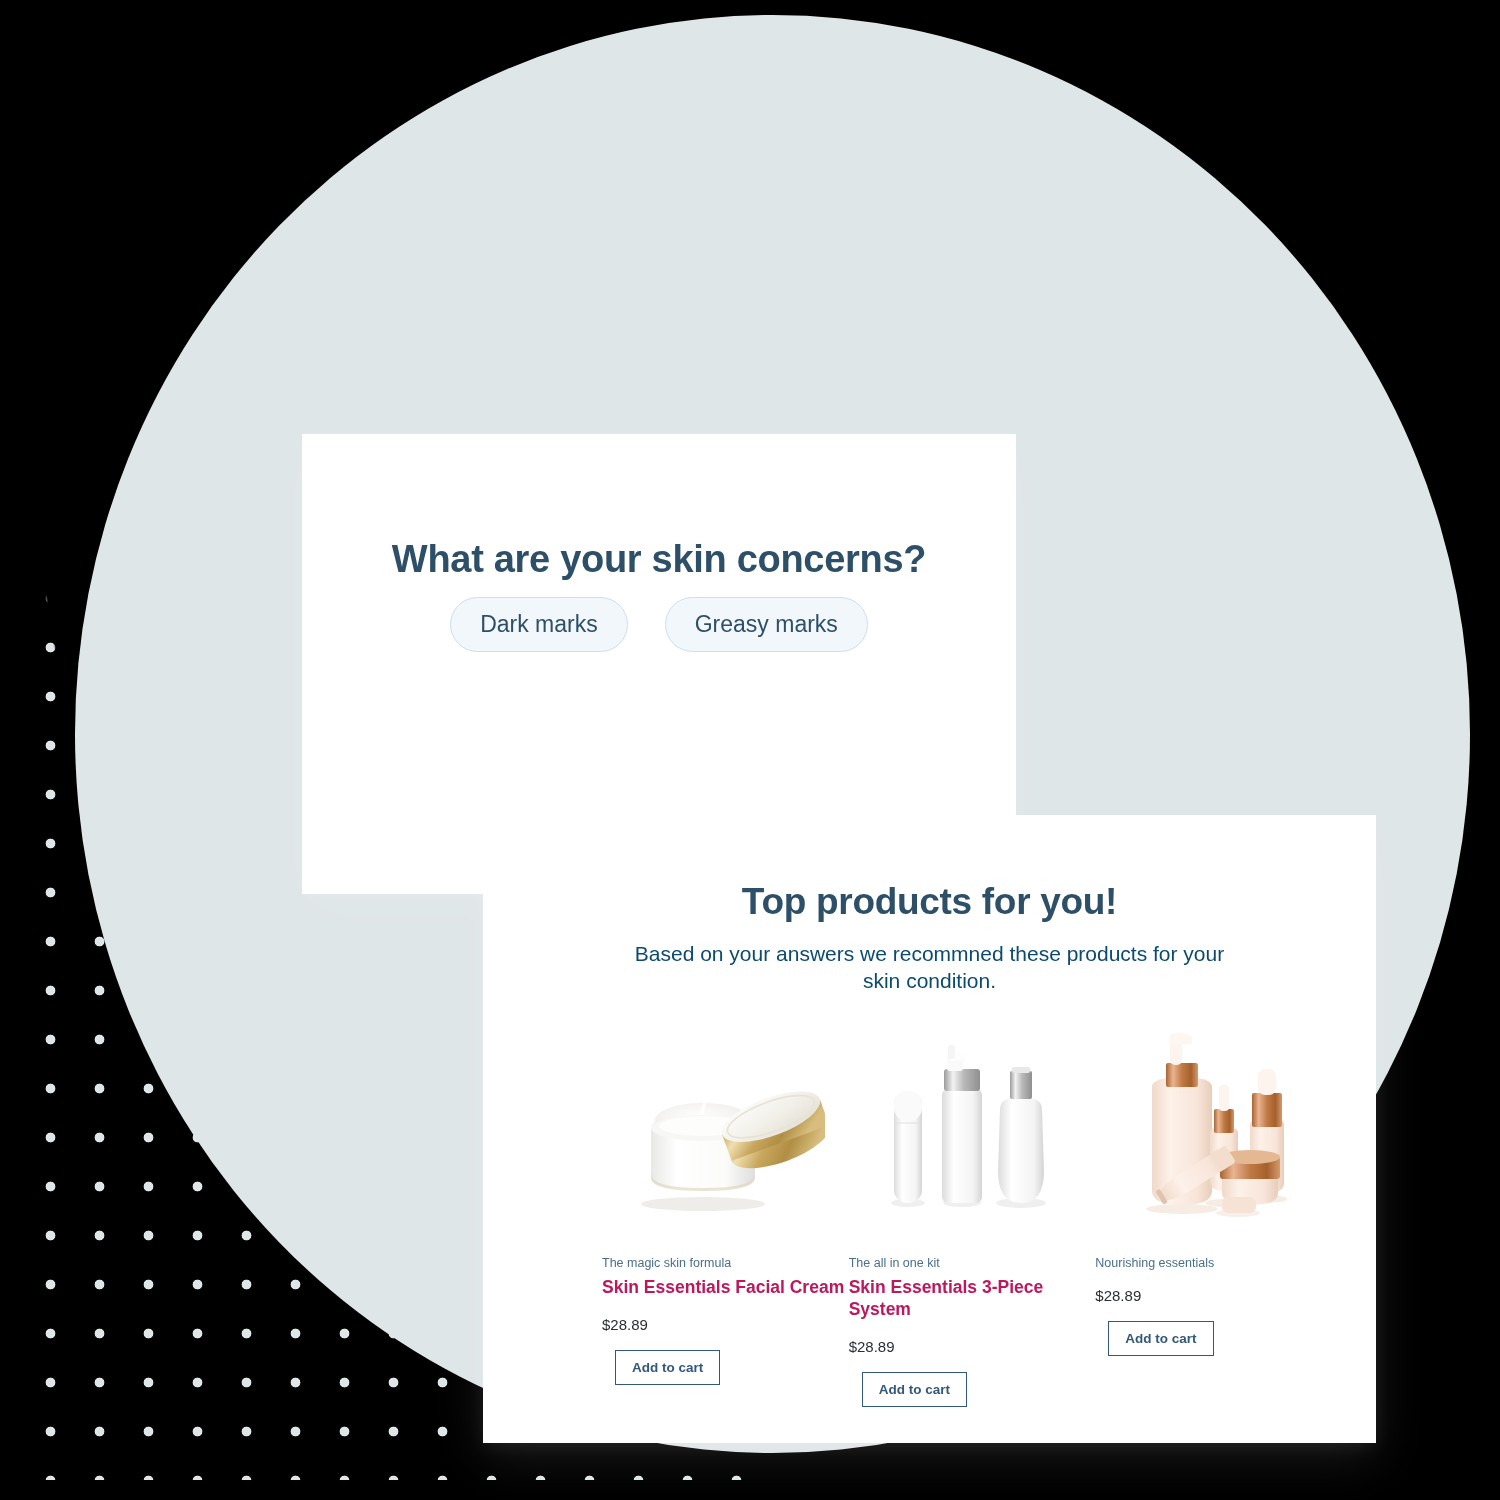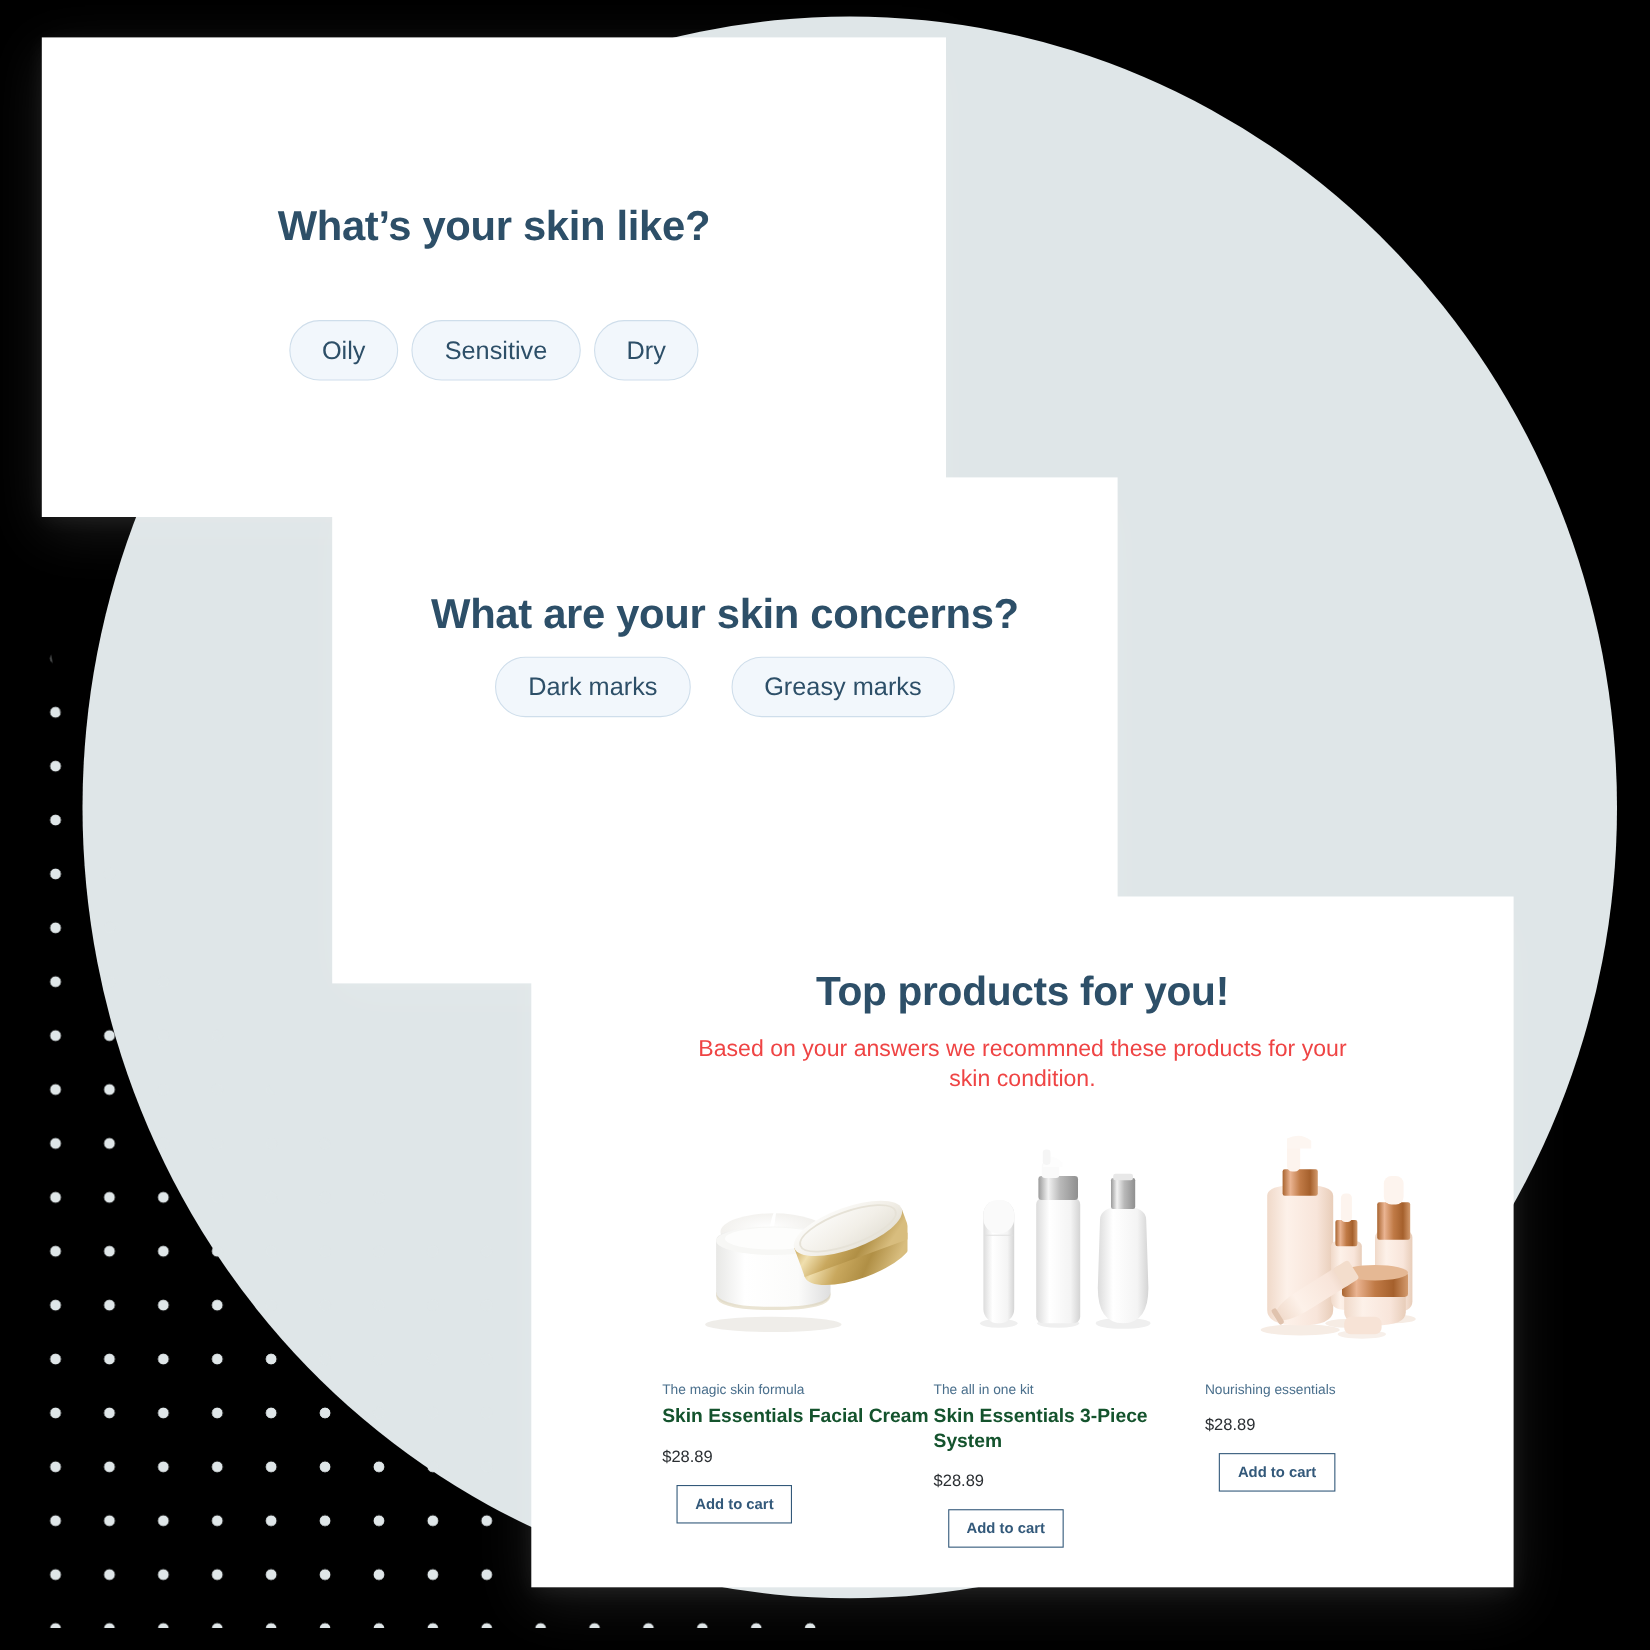--- a/index.html
+++ b/index.html
@@ -100,21 +100,21 @@
   .p-title {
     color: #2d4f68;
     font-weight: bold;
     font-size: 37px;
     text-align: center;
     margin-top: 66px;
     letter-spacing: -0.3px;
   }
 
   .p-sub {
-    color: #ef4444;
+    color: #0c4a6e;
     font-size: 21px;
     text-align: center;
     line-height: 1.28;
     margin: 18px auto 0;
     width: 600px;
   }
 
   .p-grid {
     display: flex;
     margin: 26px 0 0 119px;
@@ -130,21 +130,21 @@
     justify-content: center;
   }
 
   .p-eyebrow {
     color: #4a6f8c;
     font-size: 12.5px;
     margin-top: 35px;
   }
 
   .p-name {
-    color: #14532d;
+    color: #be185d;
     font-size: 17.5px;
     font-weight: bold;
     line-height: 1.25;
     margin-top: 7px;
   }
 
   .p-price {
     color: #2b2f33;
     font-size: 15px;
     margin-top: 17px;
@@ -167,28 +167,20 @@
   .p-img { display: block; }
 </style>
 </head>
 <body>
 
 <div id="stage">
 
   <div class="deco-circle"></div>
   <div class="deco-dots"></div>
 
-  <div class="card" id="card-skin-type">
-    <div class="q-title">What’s your skin like?</div>
-    <div class="chip-row">
-      <div class="chip">Oily</div>
-      <div class="chip">Sensitive</div>
-      <div class="chip">Dry</div>
-    </div>
-  </div>
 
   <div class="card" id="card-concerns">
     <div class="q-title">What are your skin concerns?</div>
     <div class="chip-row chip-row-2">
       <div class="chip">Dark marks</div>
       <div class="chip">Greasy marks</div>
     </div>
   </div>
 
   <div class="card" id="card-products">

